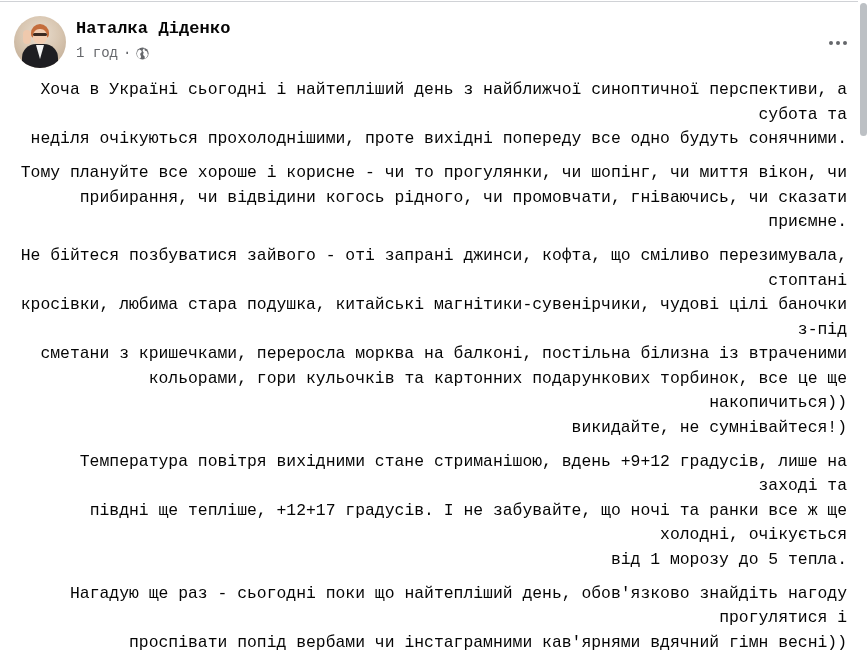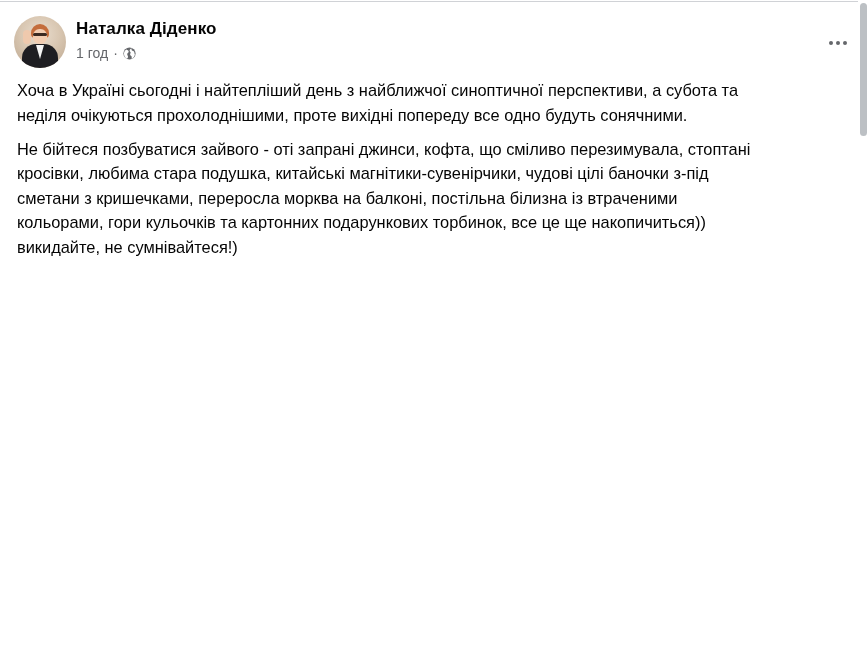--- a/index.html
+++ b/index.html
@@ -19,20 +19,21 @@
       position: absolute;
       left: 0; top: 1px;
       width: 867px; height: 1px;
       background: #d0d2d6;
     }
     .post {
       position: absolute;
       left: 0; top: 0;
       width: 855px;
       height: 671px;
+      font-family: Liberation Mono, monospace;
     }
     .post-header {
       position: absolute;
       left: 14px; top: 16px;
       height: 54px;
       width: 840px;
     }
     .avatar {
       position: absolute;
       left: 0; top: 0;
@@ -124,20 +125,21 @@
       border-radius: 50%;
       background: #65676b;
     }
     .post-body {
       position: absolute;
       left: 17px; top: 78px;
       width: 830px;
       font-size: 16.4px;
       line-height: 24.5px;
       color: #050505;
+      text-align: right;
     }
     .post-body p {
       margin: 0 0 9.5px 0;
       white-space: pre-line;
     }
     .scrollbar-track {
       position: absolute;
       right: 0; top: 0;
       width: 9px; height: 671px;
       background: #ffffff;
@@ -180,23 +182,30 @@
     <div class="more-button">
       <span class="dot"></span>
       <span class="dot"></span>
       <span class="dot"></span>
     </div>
   </header>
 
   <div class="post-body">
     <p>Хоча в Україні сьогодні і найтепліший день з найближчої синоптичної перспективи, а субота та
 неділя очікуються прохолоднішими, проте вихідні попереду все одно будуть сонячними.</p>
+    <p>Тому плануйте все хороше і корисне - чи то прогулянки, чи шопінг, чи миття вікон, чи
+прибирання, чи відвідини когось рідного, чи промовчати, гніваючись, чи сказати приємне.</p>
     <p>Не бійтеся позбуватися зайвого - оті запрані джинси, кофта, що сміливо перезимувала, стоптані
 кросівки, любима стара подушка, китайські магнітики-сувенірчики, чудові цілі баночки з-під
 сметани з кришечками, переросла морква на балконі, постільна білизна із втраченими
 кольорами, гори кульочків та картонних подарункових торбинок, все це ще накопичиться))
 викидайте, не сумнівайтеся!)</p>
+    <p>Температура повітря вихідними стане стриманішою, вдень +9+12 градусів, лише на заході та
+півдні ще тепліше, +12+17 градусів. І не забувайте, що ночі та ранки все ж ще холодні, очікується
+від 1 морозу до 5 тепла.</p>
+    <p>Нагадую ще раз - сьогодні поки що найтепліший день, обов'язково знайдіть нагоду прогулятися і
+проспівати попід вербами чи інстаграмними кав'ярнями вдячний гімн весні))</p>
   </div>
 </article>
 
 <div class="scrollbar-track">
   <div class="scrollbar-thumb"></div>
 </div>
 
 </body></html>

